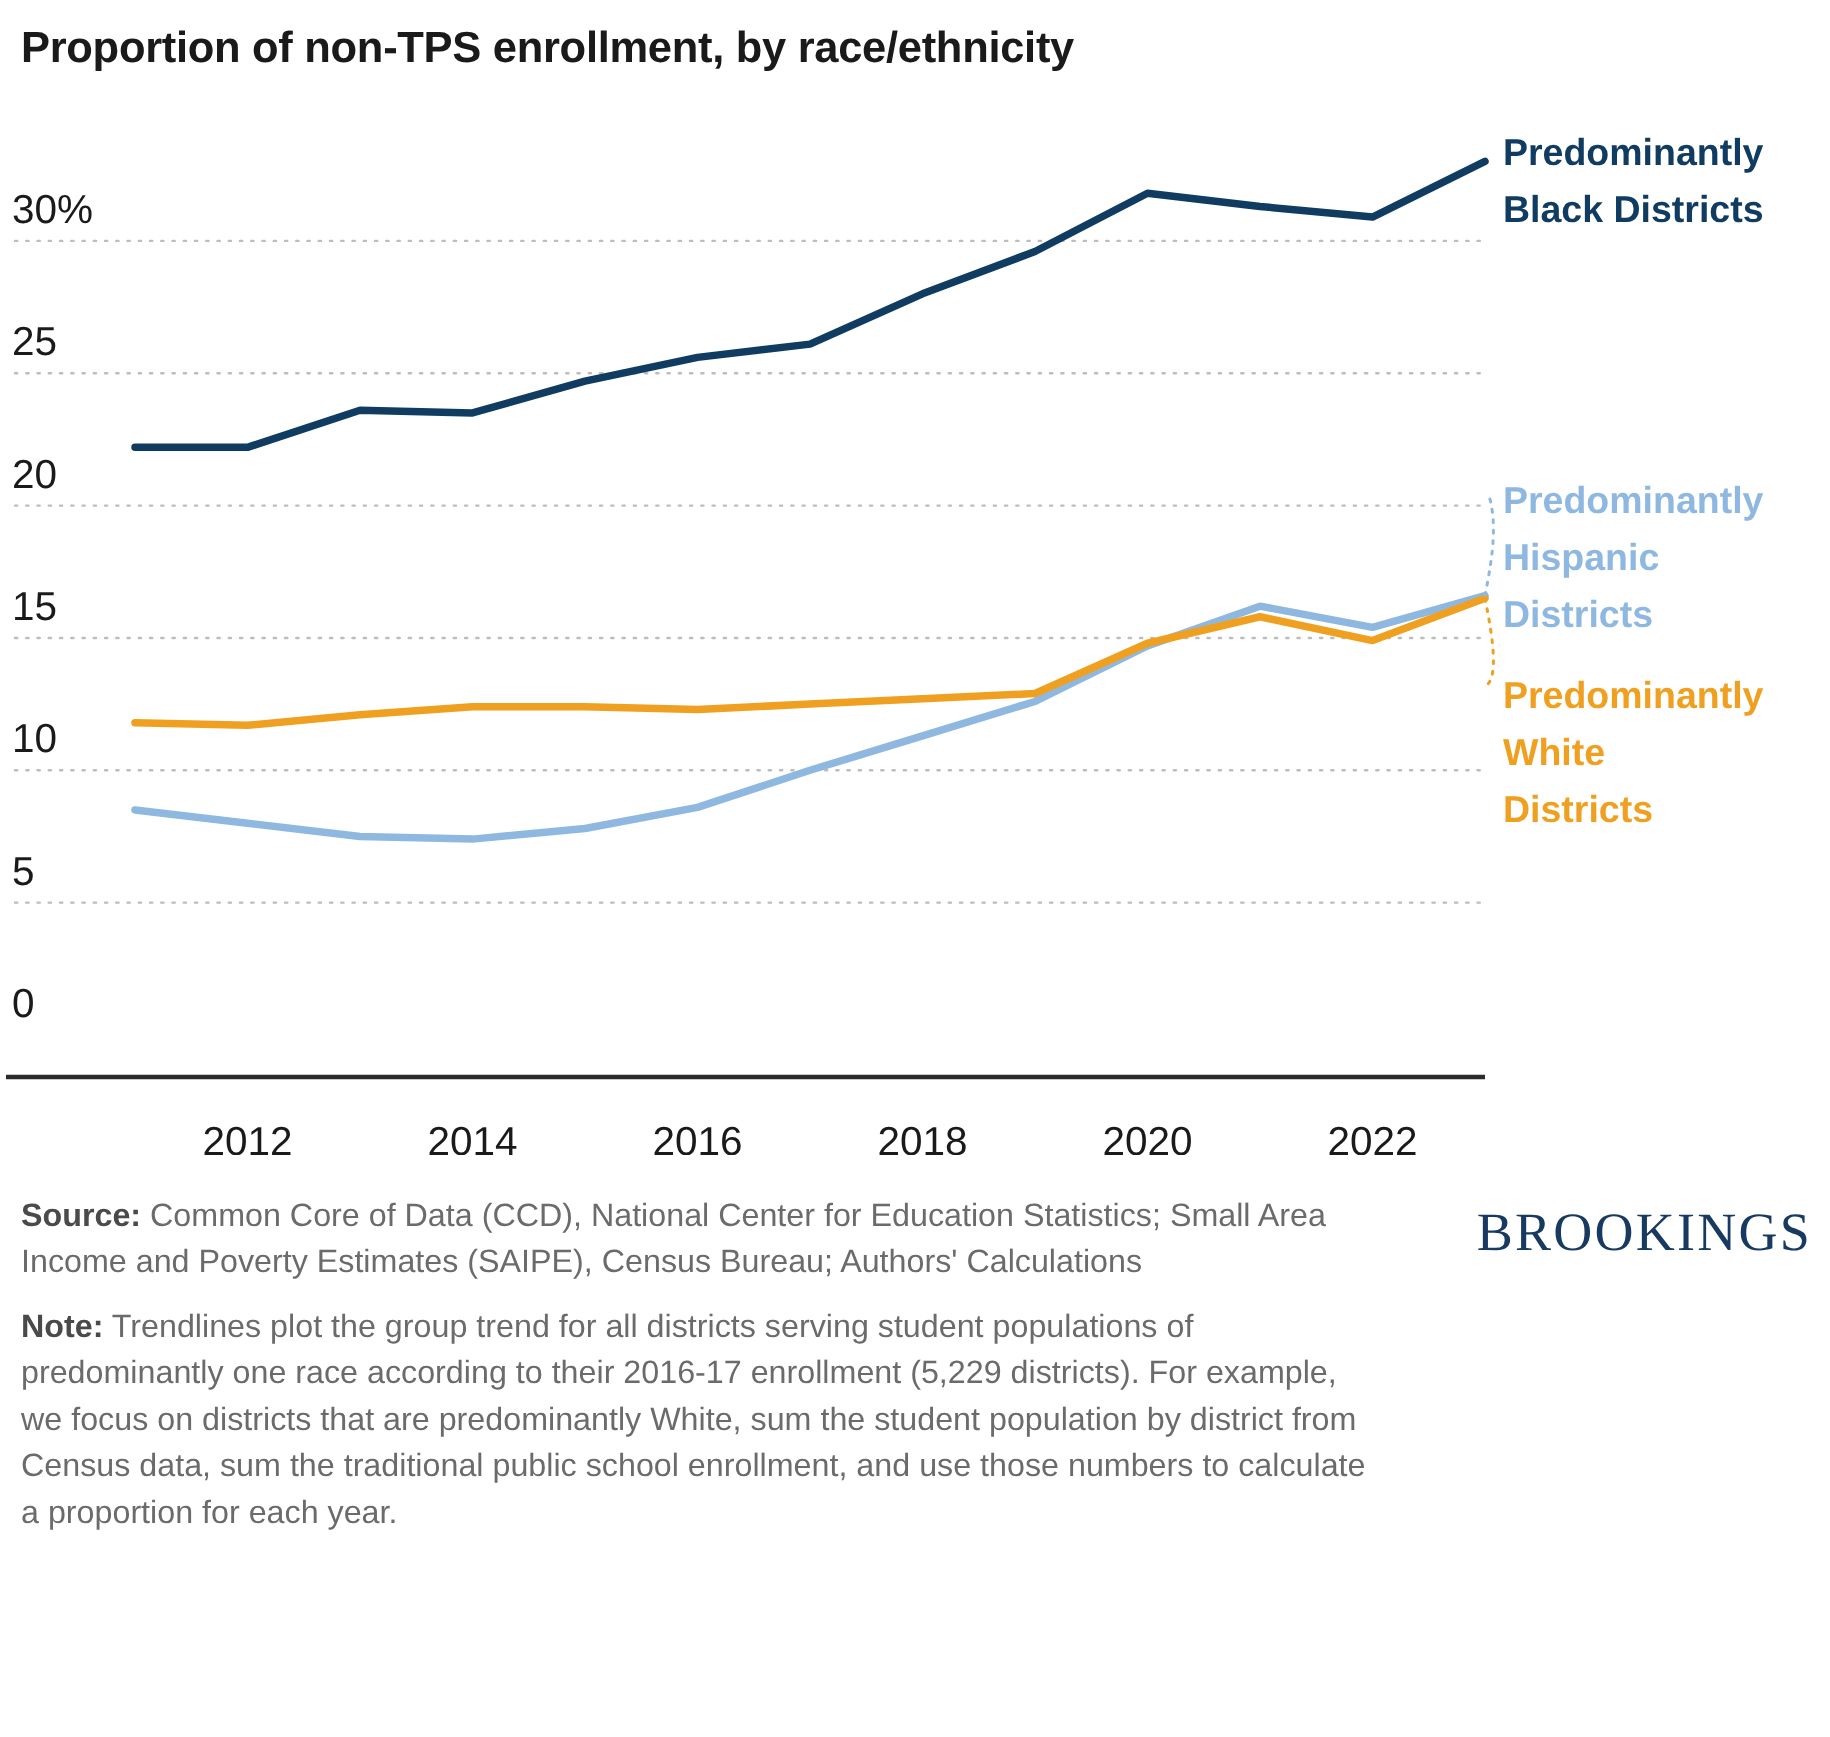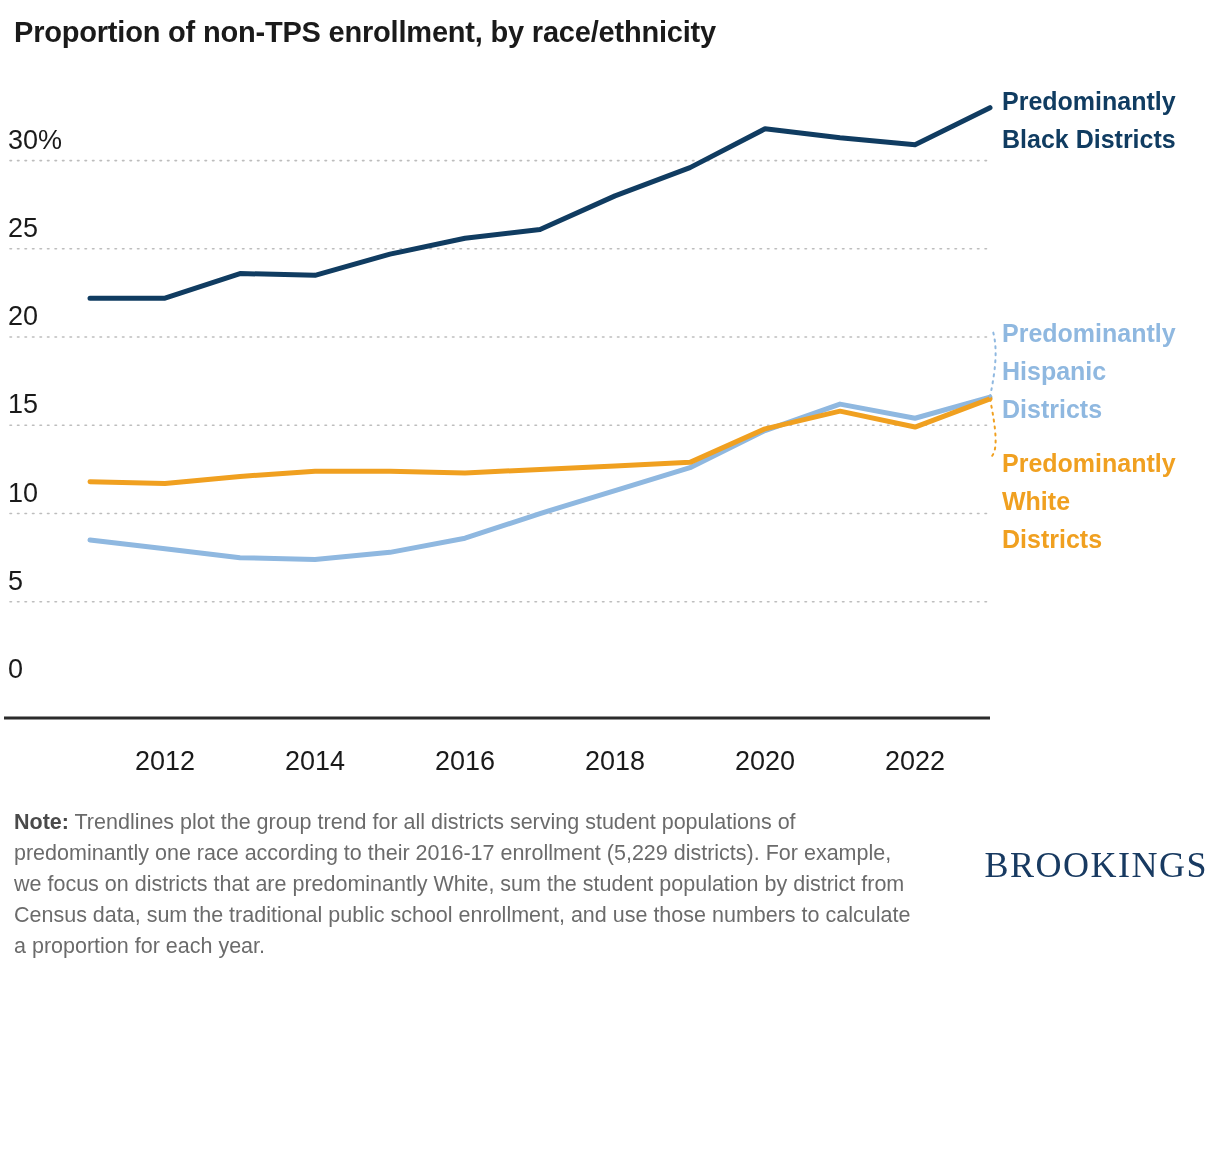--- a/index.html
+++ b/index.html
@@ -75,21 +75,20 @@
   }
   .brookings {
     position: absolute;
     right: 12px;
     top: 800px;
     font-family: "Liberation Serif", serif;
     font-size: 36px;
     letter-spacing: 1.5px;
     color: #183a61;
     font-weight: 400;
-    margin-top: 44px;
   }
 </style>
 </head>
 <body>
 
 <div class="page">
 
   <div class="title">Proportion of non-TPS enrollment, by race/ethnicity</div>
 
   <div class="chart-area">
@@ -119,20 +118,23 @@
         <polyline points="90,421.7647058823529 165,423.52941176470586 240,416.47058823529414 315,411.17647058823525 390,411.17647058823525 465,412.9411764705882 540,409.4117647058823 615,405.88235294117646 690,402.3529411764706 765,368.8235294117647 840,351.1764705882353 915,367.05882352941177 990,338.8235294117647" fill="none" stroke="#f0a020" stroke-width="5" stroke-linejoin="round" stroke-linecap="round"></polyline>
         <text x="1002" y="50" fill="#103c61" class="series-label"><tspan x="1002" dy="0">Predominantly</tspan><tspan x="1002" dy="38">Black Districts</tspan></text>
         <text x="1002" y="282" fill="#8fb8e0" class="series-label"><tspan x="1002" dy="0">Predominantly</tspan><tspan x="1002" dy="38">Hispanic</tspan><tspan x="1002" dy="38">Districts</tspan></text>
         <text x="1002" y="412" fill="#f0a020" class="series-label"><tspan x="1002" dy="0">Predominantly</tspan><tspan x="1002" dy="38">White</tspan><tspan x="1002" dy="38">Districts</tspan></text>
         <path d="M 990 337.0588235294117 C 996 307.0588235294117, 998 287.0588235294117, 992 268" fill="none" stroke="#8fb8e0" stroke-width="2" stroke-dasharray="2 5" stroke-linecap="round"></path>
         <path d="M 990 338.8235294117647 C 996 368.8235294117647, 998 388.8235294117647, 992 396" fill="none" stroke="#f0a020" stroke-width="2" stroke-dasharray="2 5" stroke-linecap="round"></path>
       </svg>
   </div>
 
   <div class="footer">
+    <div class="source-block">
+      <span class="lbl">Source:</span><span> Common Core of Data (CCD), National Center for Education Statistics; Small Area Income and Poverty Estimates (SAIPE), Census Bureau; Authors' Calculations</span>
+    </div>
     <div class="note-block">
       <span class="lbl">Note:</span><span> Trendlines plot the group trend for all districts serving student populations of predominantly one race according to their 2016-17 enrollment (5,229 districts). For example, we focus on districts that are predominantly White, sum the student population by district from Census data, sum the traditional public school enrollment, and use those numbers to calculate a proportion for each year.</span>
     </div>
   </div>
 
   <div class="brookings">BROOKINGS</div>
 
 </div>
 
 </body></html>

